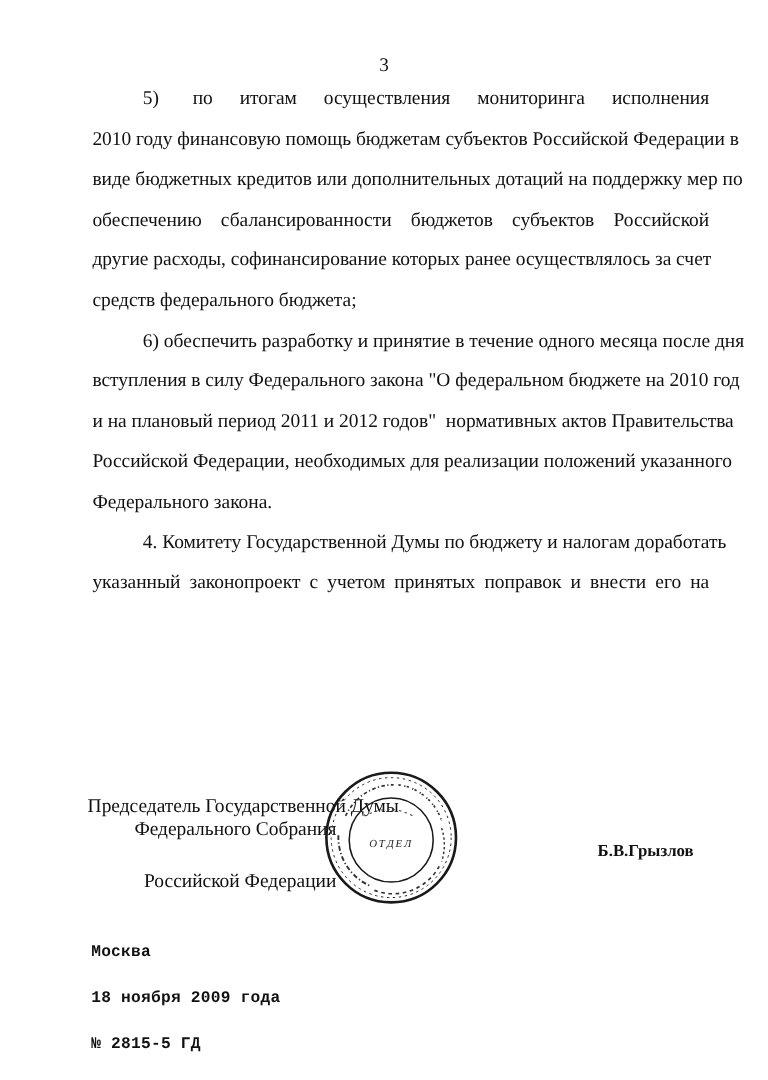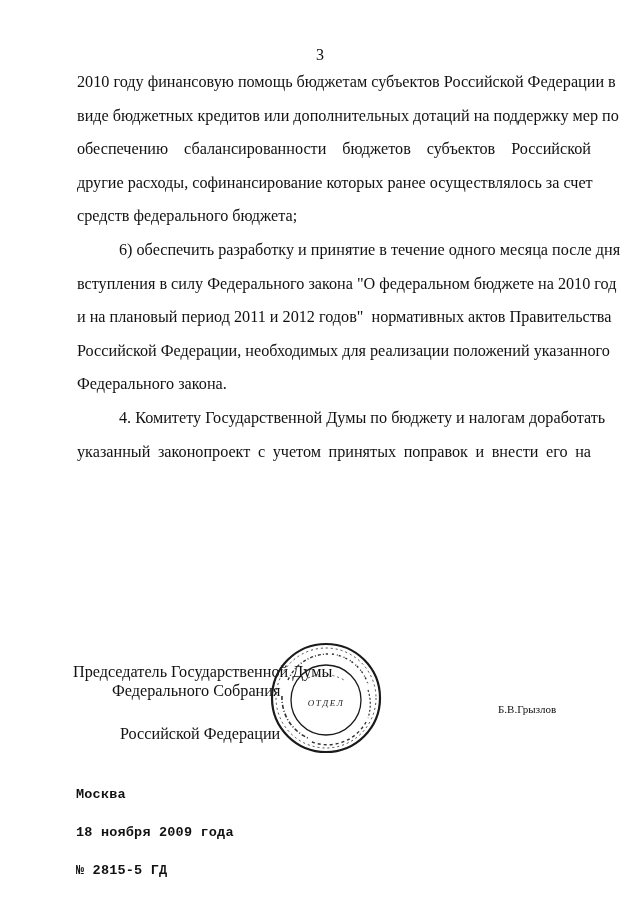--- a/index.html
+++ b/index.html
@@ -59,23 +59,24 @@
     .sig-line {
       display: block;
       white-space: nowrap;
     }
     .sig-line.l2 { padding-left: 39px; }
     .sig-line.l3 { padding-left: 47px; margin-top: 24px; }
     .signer-name {
       position: absolute;
       left: 498px;
       top: 700px;
-      font-size: 11px;
+      font-size: 14px;
       line-height: 19px;
       white-space: nowrap;
+      font-weight: bold;
     }
     .stamp {
       position: absolute;
       left: 268px;
       top: 640px;
       width: 116px;
       height: 116px;
     }
     .footer-block {
       position: absolute;
@@ -95,20 +96,21 @@
   </style>
 </head>
 <body>
 
 <div>
 
   <div class="page-number">3</div>
 
   <div class="body-text">
     <p class="para">
+      <span class="line indent">5)&nbsp;&nbsp;&nbsp;&nbsp; по &nbsp;&nbsp;&nbsp;итогам &nbsp;&nbsp;&nbsp;осуществления &nbsp;&nbsp;&nbsp;мониторинга &nbsp;&nbsp;&nbsp;исполнения</span>
       <span class="line">2010 году финансовую помощь бюджетам субъектов Российской Федерации в</span>
       <span class="line">виде бюджетных кредитов или дополнительных дотаций на поддержку мер по</span>
       <span class="line">обеспечению &nbsp;&nbsp;сбалансированности &nbsp;&nbsp;бюджетов &nbsp;&nbsp;субъектов &nbsp;&nbsp;Российской</span>
       <span class="line">другие расходы, софинансирование которых ранее осуществлялось за счет</span>
       <span class="line last">средств федерального бюджета;</span>
     </p>
     <p class="para">
       <span class="line indent">6) обеспечить разработку и принятие в течение одного месяца после дня</span>
       <span class="line">вступления в силу Федерального закона "О федеральном бюджете на 2010 год</span>
       <span class="line">и на плановый период 2011 и 2012 годов" &nbsp;нормативных актов Правительства</span>

